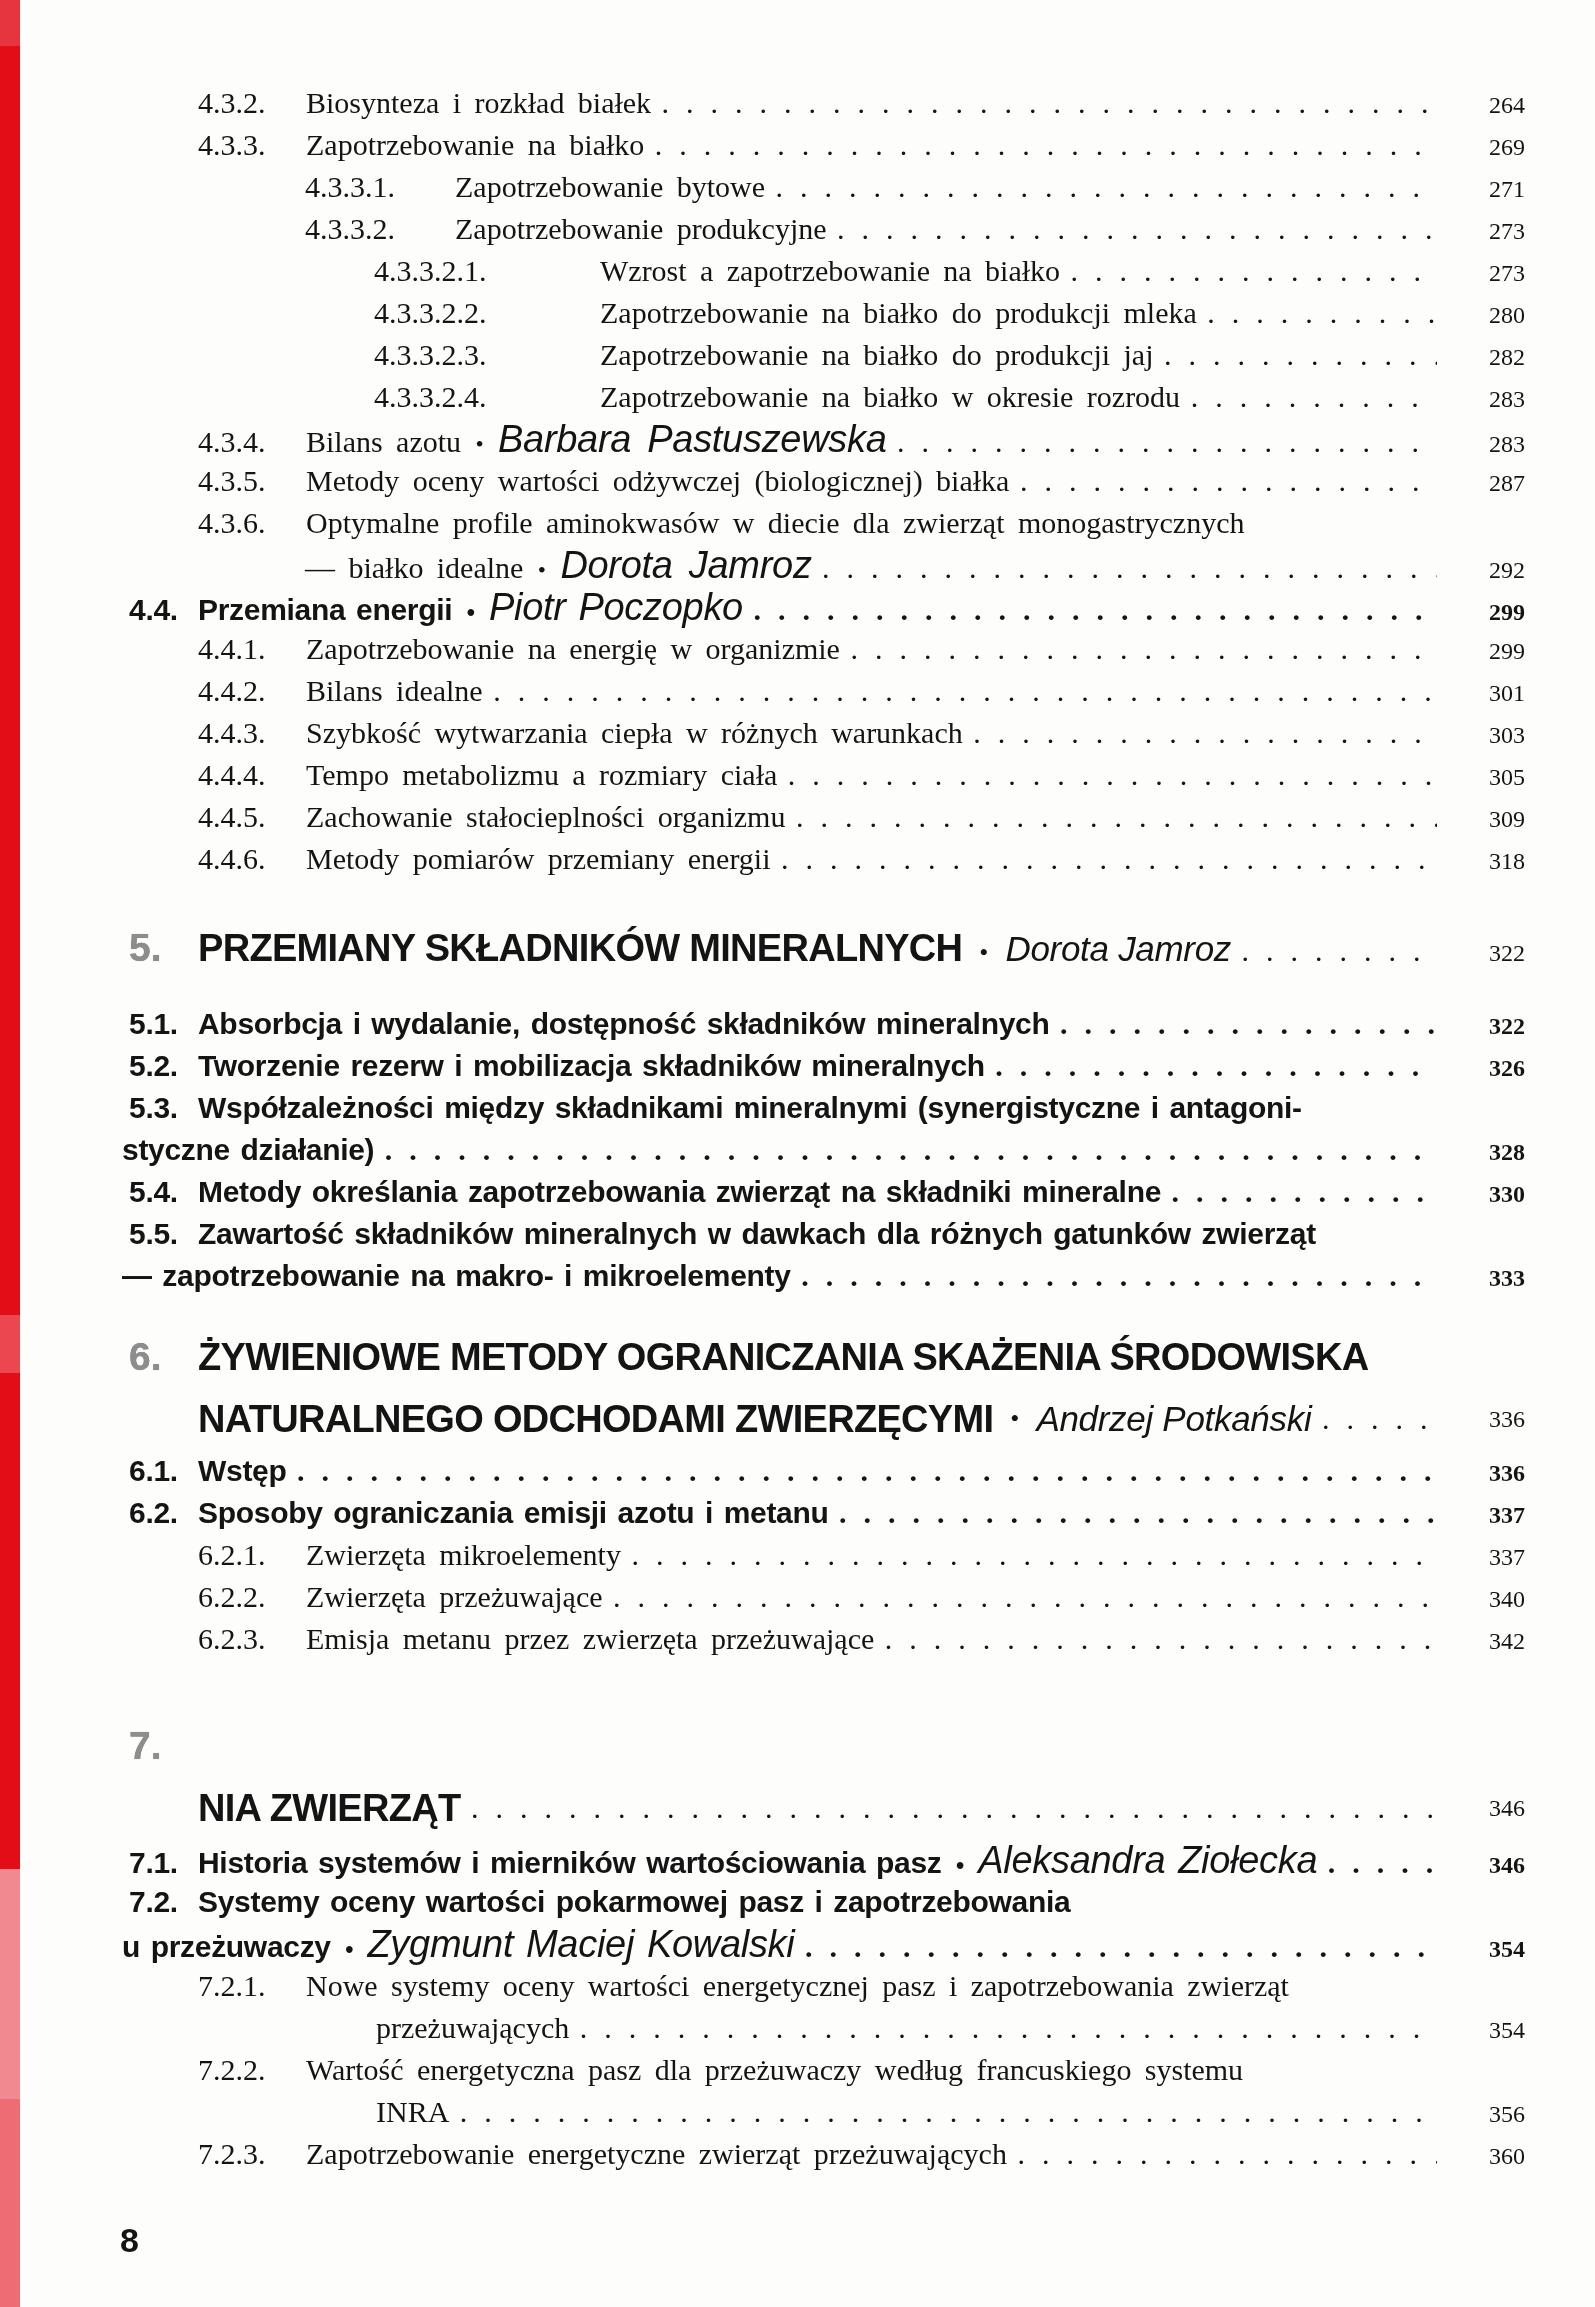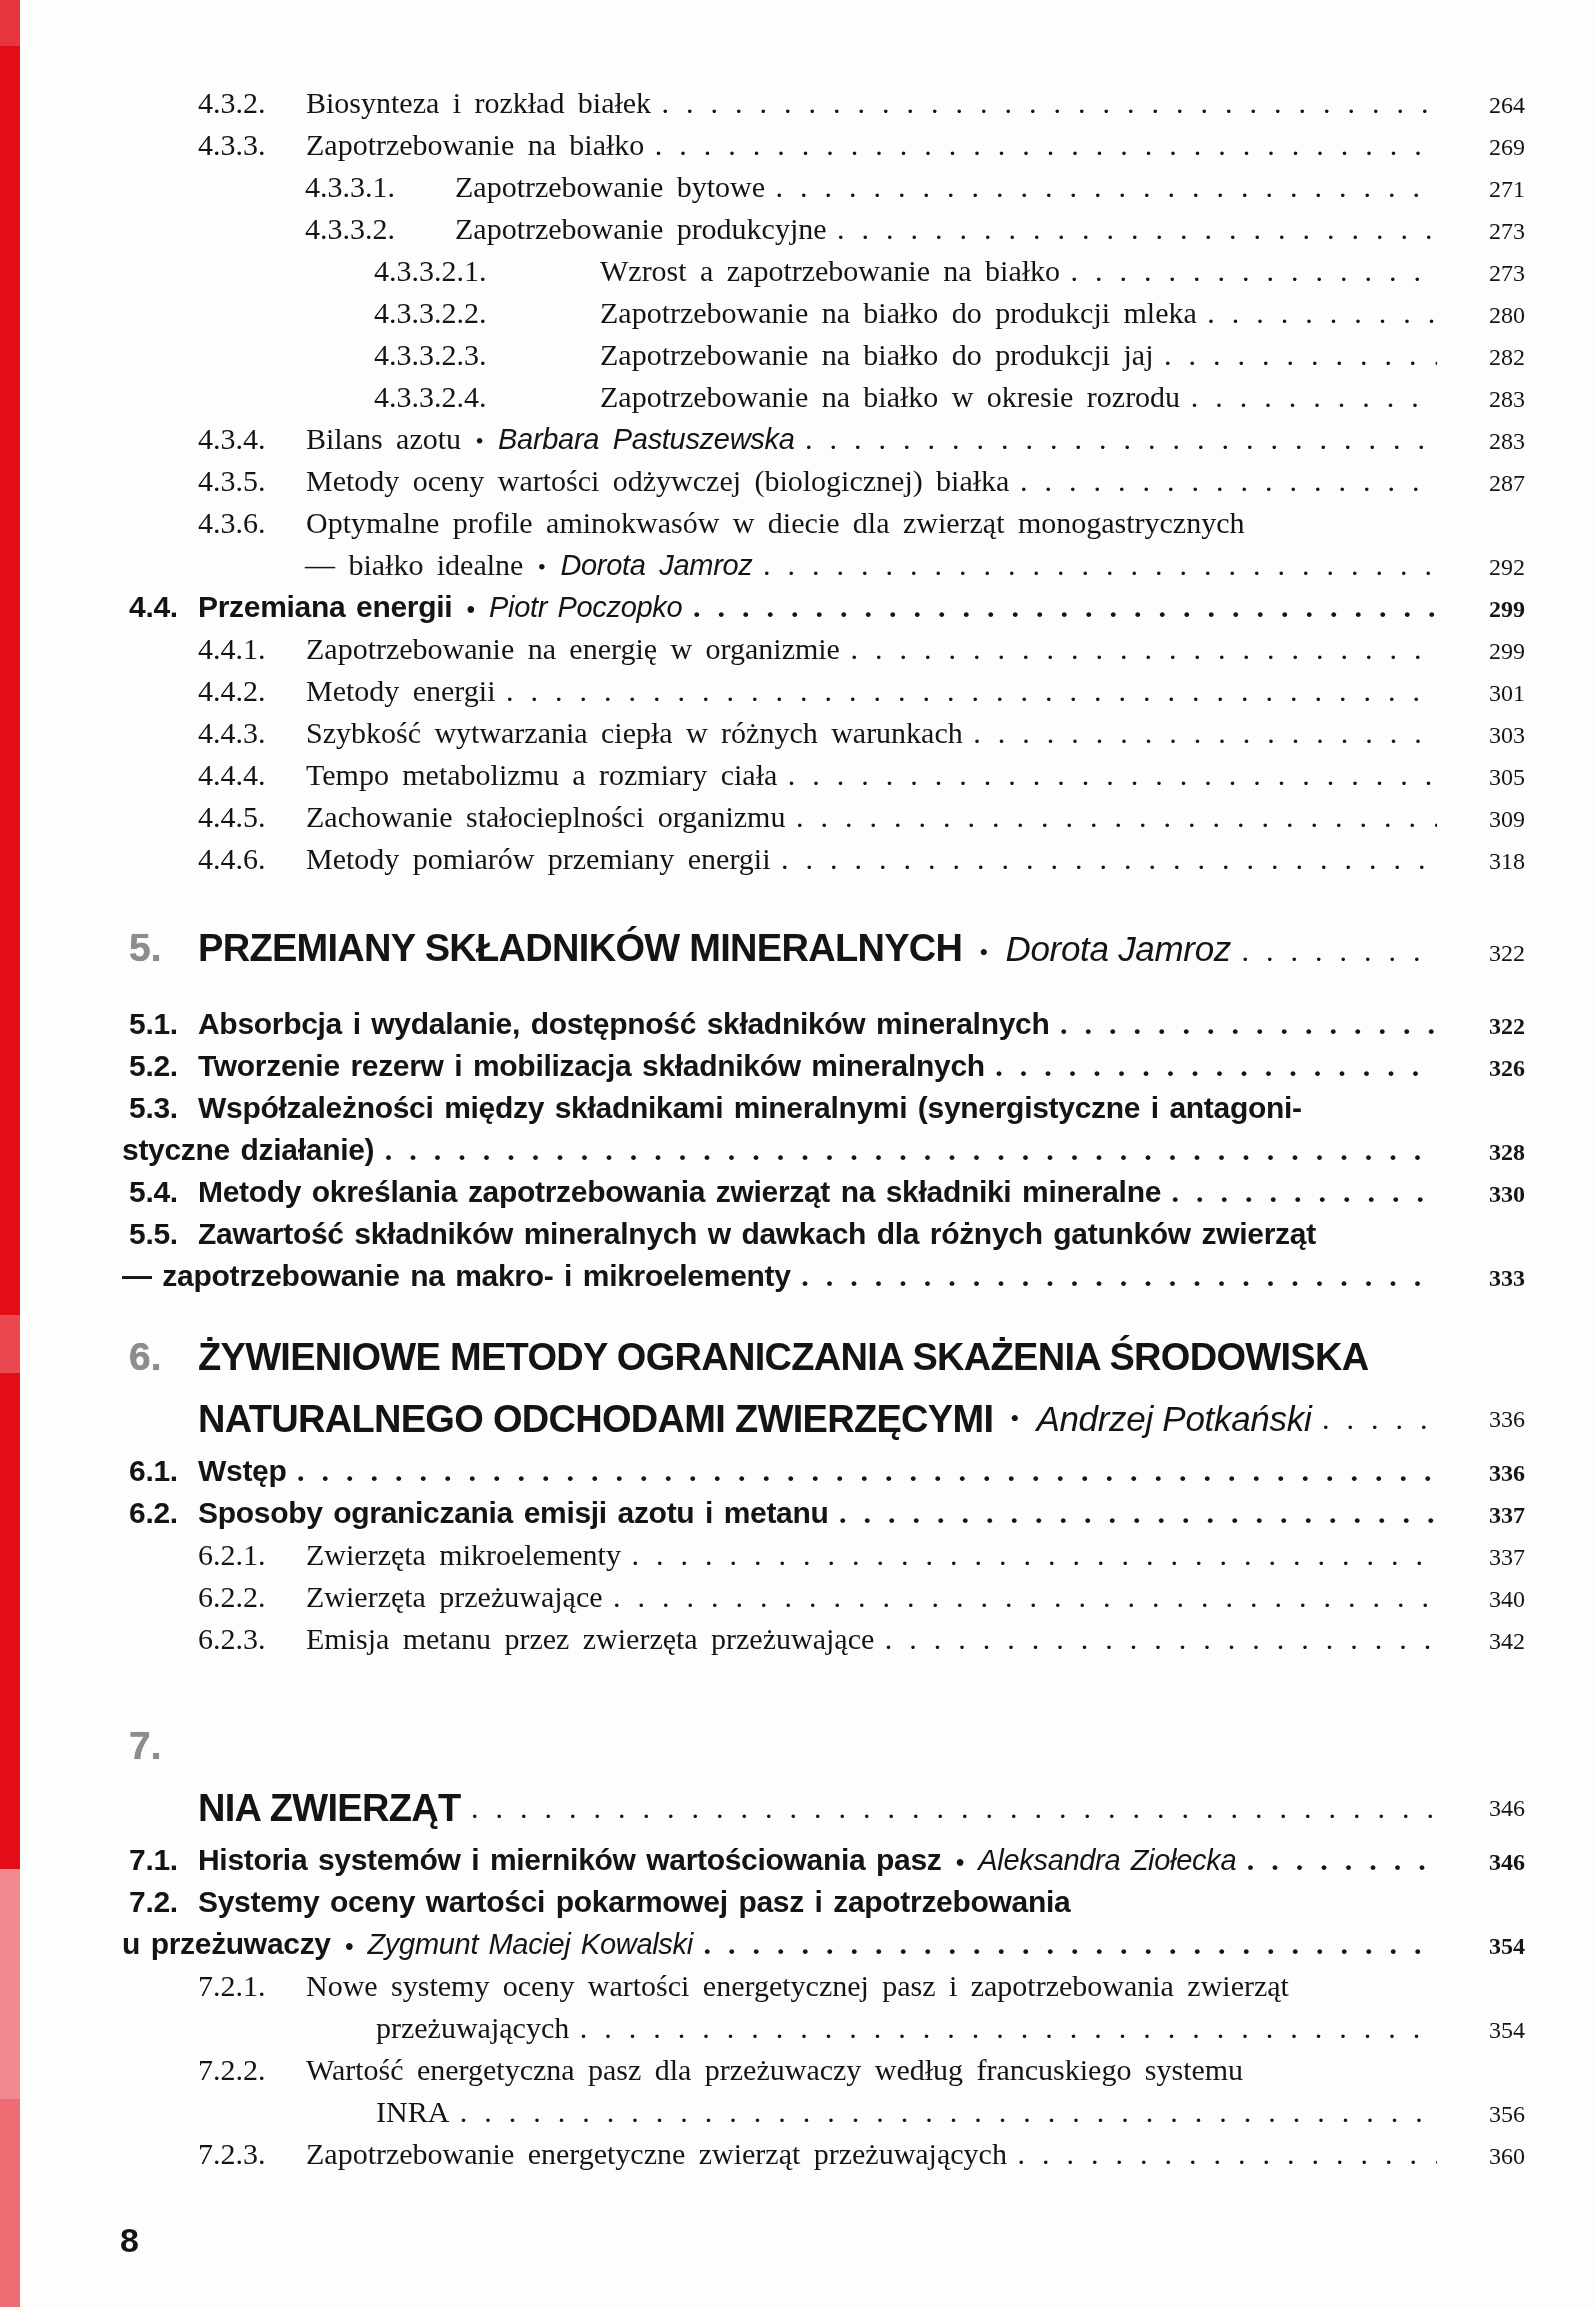--- a/index.html
+++ b/index.html
@@ -19,21 +19,21 @@
        padding-right:79px;white-space:nowrap;box-sizing:border-box;}
   .serif{font-family:"Liberation Serif",serif;font-size:30px;word-spacing:5.9px;}
   .bold{font-family:"Liberation Sans",sans-serif;font-weight:700;font-size:30px;
         letter-spacing:-0.3px;word-spacing:2.6px;}
   .lv0{padding-left:121px;} .lv1{padding-left:190px;} .lv2{padding-left:297px;} .lv3{padding-left:366px;}
   .ct0{padding-left:114px;} .ct1{padding-left:297px;} .ct2{padding-left:368px;}
   .lv0 .num{min-width:69px;} .lv1 .num{min-width:108px;} .lv2 .num{min-width:150px;} .lv3 .num{min-width:226px;}
   .num,.title{flex:0 0 auto;}
   .bullet{flex:0 0 auto;margin:0 14.4px;font-size:0.78em;}
   .author{flex:0 0 auto;font-family:"Liberation Sans",sans-serif;font-style:italic;
-          font-weight:400;font-size:29px;letter-spacing:-0.3px;}
+          font-weight:400;font-size:38px;letter-spacing:-0.3px;}
   .leader{flex:1 1 auto;overflow:hidden;min-width:0;margin-left:10.5px;margin-right:15.7px;
           font-family:"Liberation Serif",serif;font-size:30px;letter-spacing:17px;
           word-spacing:0;}
   .pageref{flex:0 0 auto;min-width:72px;text-align:right;
            font-family:"Liberation Serif",serif;font-size:24px;letter-spacing:0;word-spacing:0;}
 
   .heading{white-space:nowrap;}
   .h-line{display:flex;align-items:baseline;height:62px;line-height:62px;
           padding-right:79px;box-sizing:border-box;}
   .h-num{flex:0 0 auto;padding-left:121px;min-width:69px;
@@ -140,21 +140,21 @@
         <span class="pageref">299</span>
       </div>
       <div class="row serif lv1">
         <span class="num">4.4.1.</span>
         <span class="title">Zapotrzebowanie na energię w organizmie</span>
         <span class="leader">..........................................................................................</span>
         <span class="pageref">299</span>
       </div>
       <div class="row serif lv1">
         <span class="num">4.4.2.</span>
-        <span class="title">Metody energii</span>
+        <span class="title">Bilans idealne</span>
         <span class="leader">..........................................................................................</span>
         <span class="pageref">301</span>
       </div>
       <div class="row serif lv1">
         <span class="num">4.4.3.</span>
         <span class="title">Szybkość wytwarzania ciepła w różnych warunkach</span>
         <span class="leader">..........................................................................................</span>
         <span class="pageref">303</span>
       </div>
       <div class="row serif lv1">

